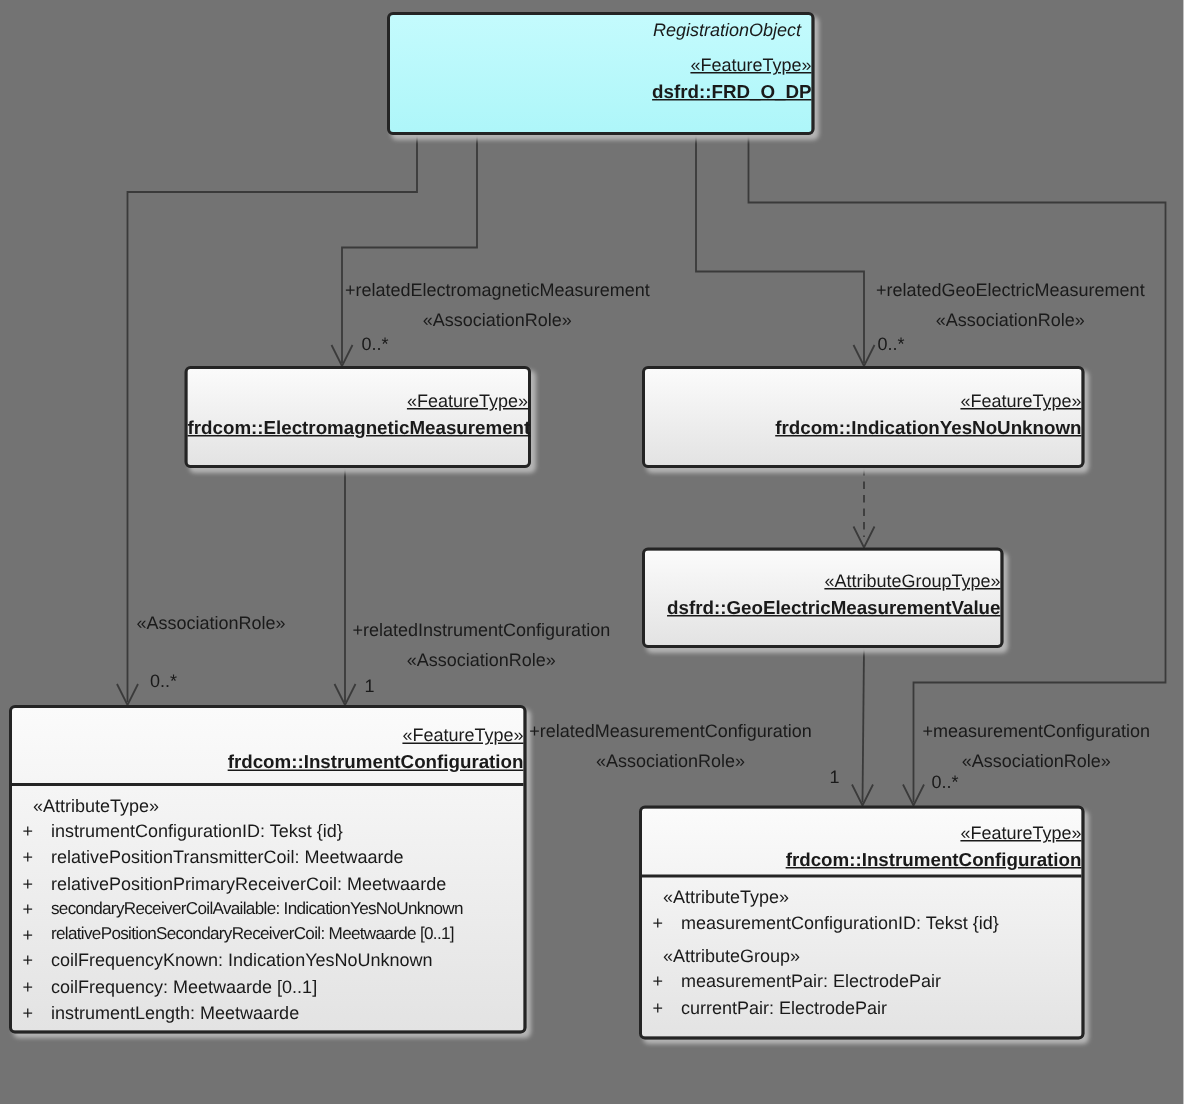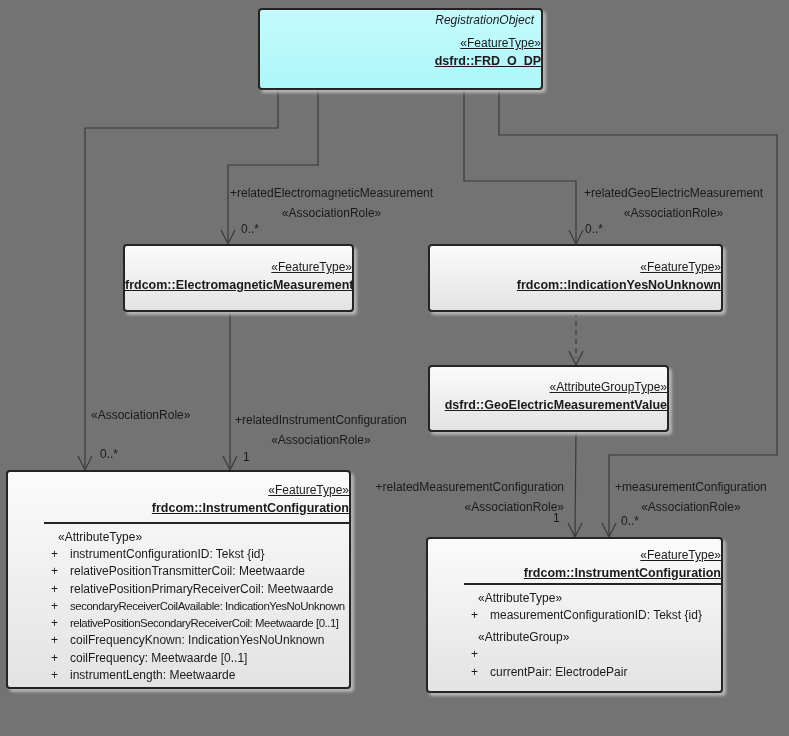--- a/index.html
+++ b/index.html
@@ -12,29 +12,29 @@
     position:absolute; box-sizing:border-box;
     border:2px solid #242424; border-radius:4px;
     background:linear-gradient(180deg,#fbfbfb 0%,#e3e3e3 100%);
     box-shadow:3px 3px 3px #b4b4b4;
   }
   .node.highlight { background:linear-gradient(180deg,#c4fbfd 0%,#aef6f9 100%); }
   .node-header { text-align:right;text-decoration:underline; }
   .stereo { font-size:12px; line-height:18px; }
   .node-name { font-size:12.5px; font-weight:bold; line-height:18px; }
   .annotation { position:absolute; top:3px; right:7px; font-style:italic; font-size:12px; }
-  .compartment { border-top:2px solid #242424;margin-left:36px; }
+  .compartment { border-top:2px solid #242424; }
   .section-header { font-size:12px; padding:6px 0 2px 14px; }
   .attr-row { display:flex; font-size:12px; line-height:17.3px; white-space:nowrap; }
   .attr-row .plus { width:26px; padding-left:7px; box-sizing:border-box; }
   
   .ic-attrs .attr-row:nth-child(5) .attr-text,
   .ic-attrs .attr-row:nth-child(6) .attr-text { font-size:11.4px; letter-spacing:-0.45px; }
   .edge-label { position:absolute; font-size:12px; line-height:19.5px; white-space:nowrap;text-align:center; }
-  .edge-label.right { text-align:right; }
+  .edge-label.right { }
   .mult { position:absolute; font-size:12px; white-space:nowrap; }
 </style>
 </head>
 <body>
 
 <div class="canvas">
 
   <svg class="wires" viewBox="0 0 789 736" fill="none" stroke="#3a3a3a" stroke-width="1.2">
 
     <path d="M278,90 V128 H85 V468"></path>
@@ -137,20 +137,21 @@
     </div>
     <div class="compartment">
       <div class="section-header">«AttributeType»</div>
       <div class="attr-row">
         <span class="plus">+</span>
         <span class="attr-text">measurementConfigurationID: Tekst {id}</span>
       </div>
       <div class="section-header">«AttributeGroup»</div>
       <div class="attr-row">
         <span class="plus">+</span>
+        <span class="attr-text">measurementPair: ElectrodePair</span>
       </div>
       <div class="attr-row">
         <span class="plus">+</span>
         <span class="attr-text">currentPair: ElectrodePair</span>
       </div>
     </div>
   </div>
 
   <div class="edge-label" style="left:230px; top:184px;">
     <div>+relatedElectromagneticMeasurement</div>

